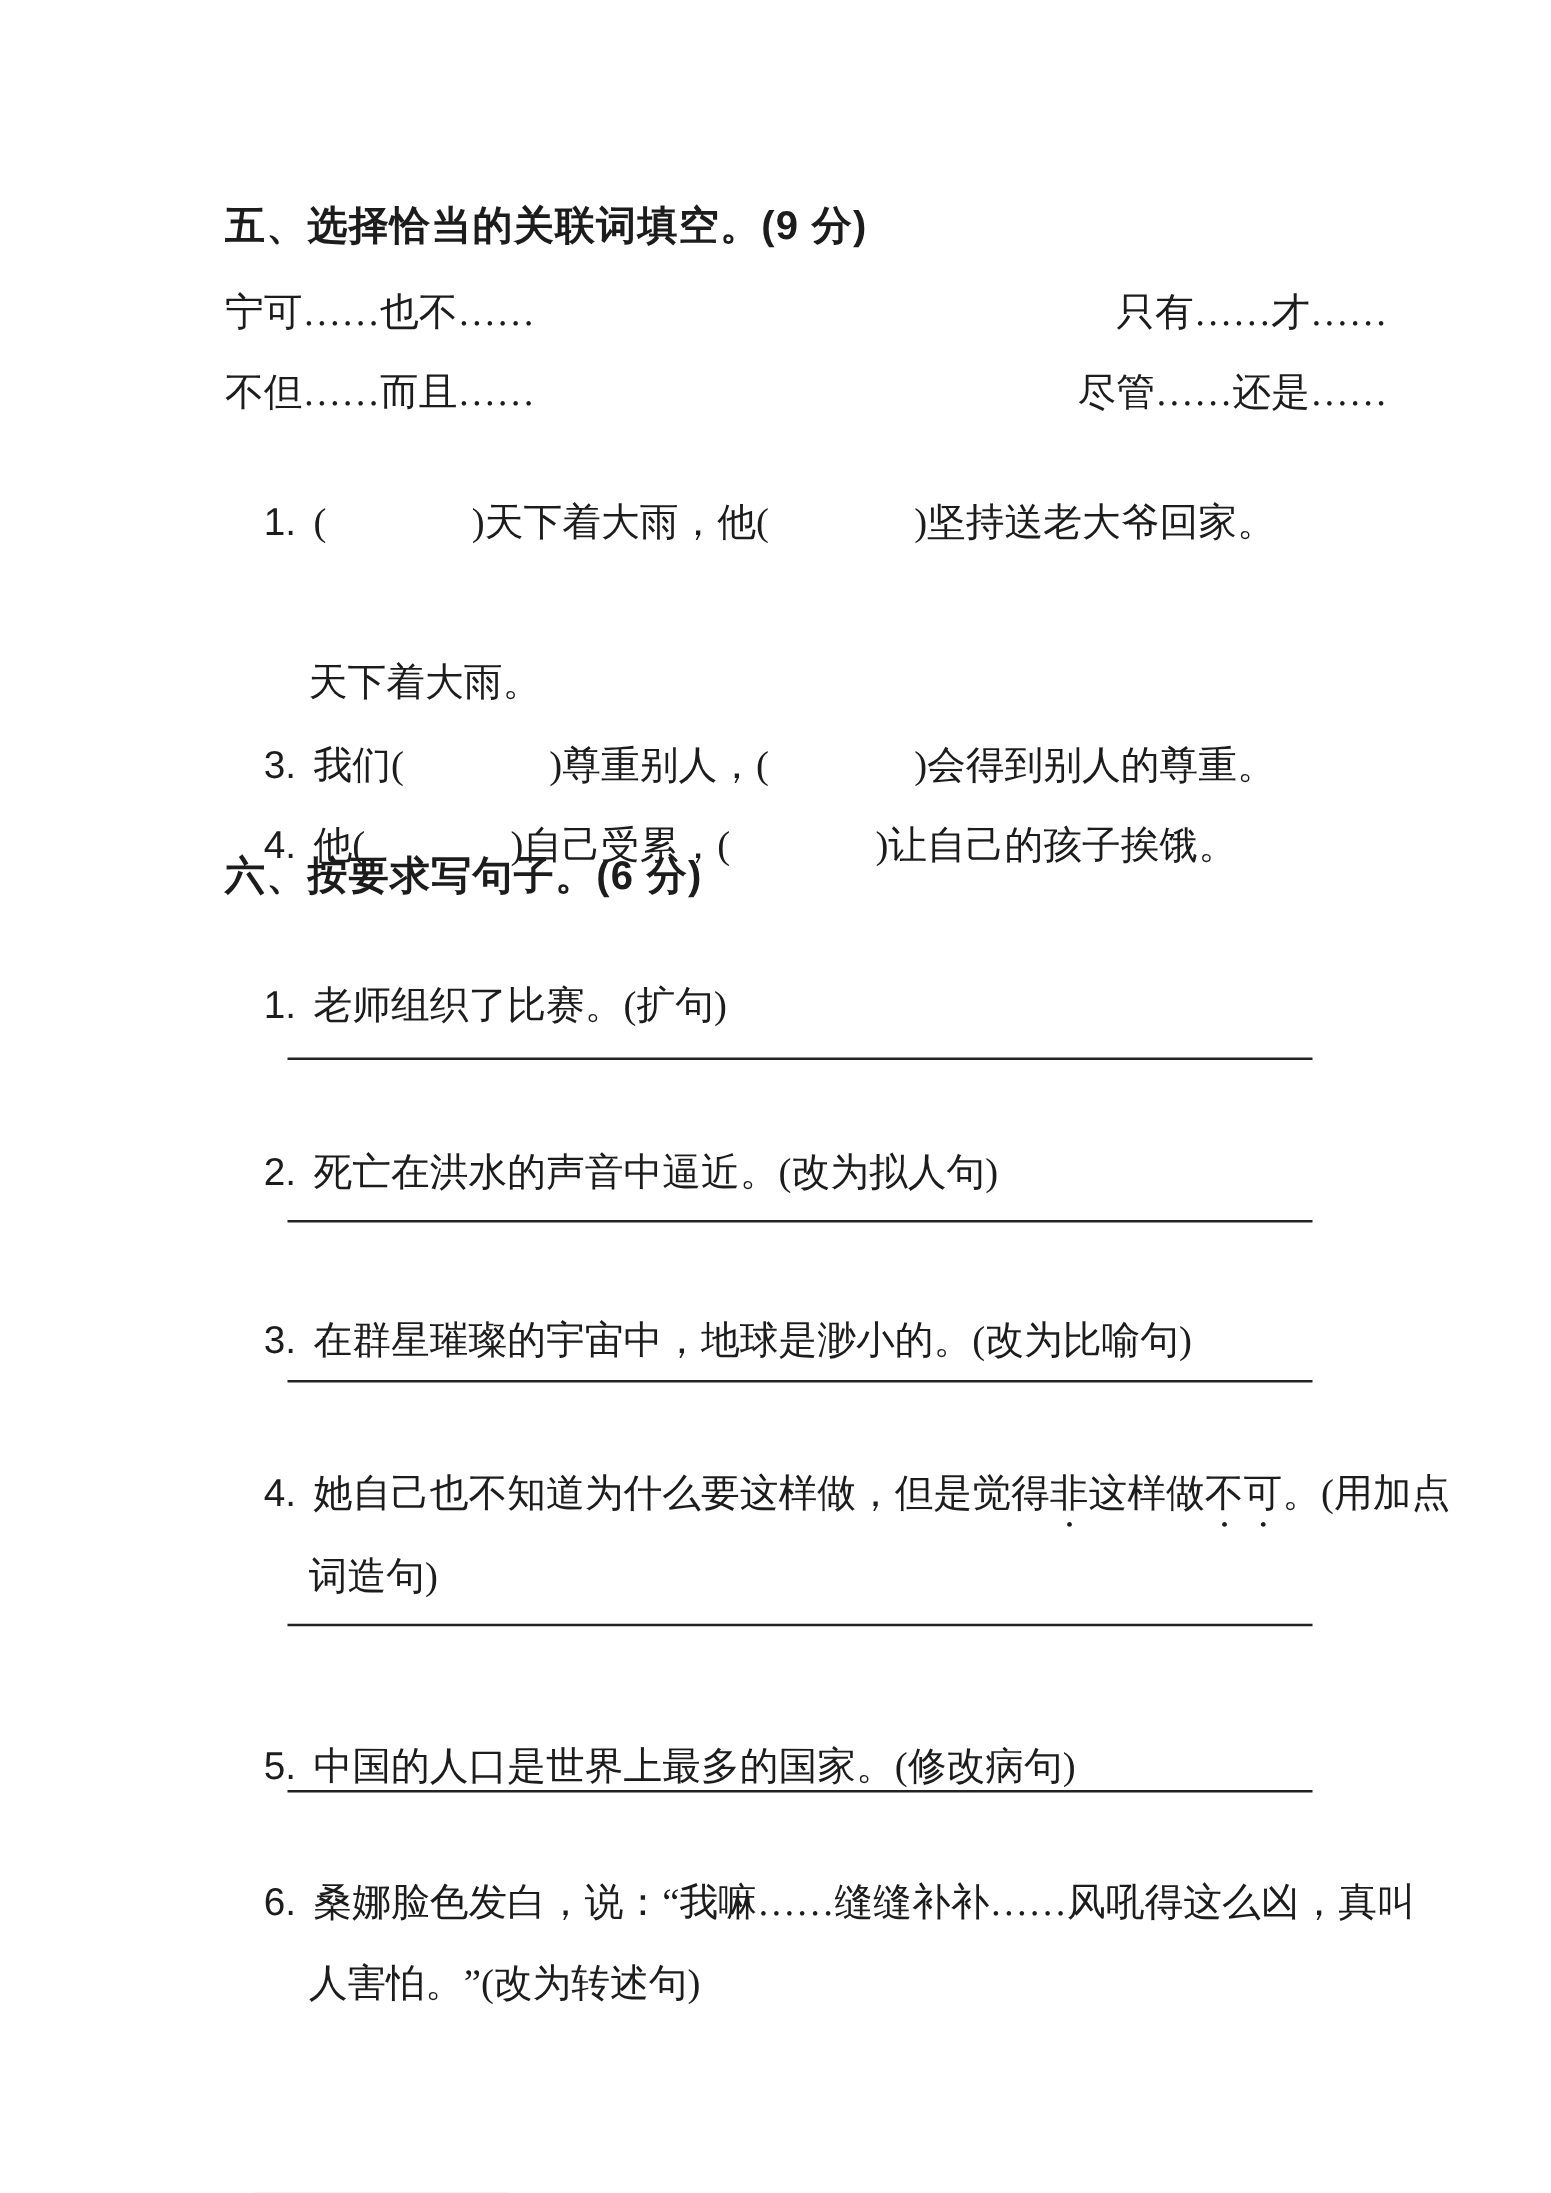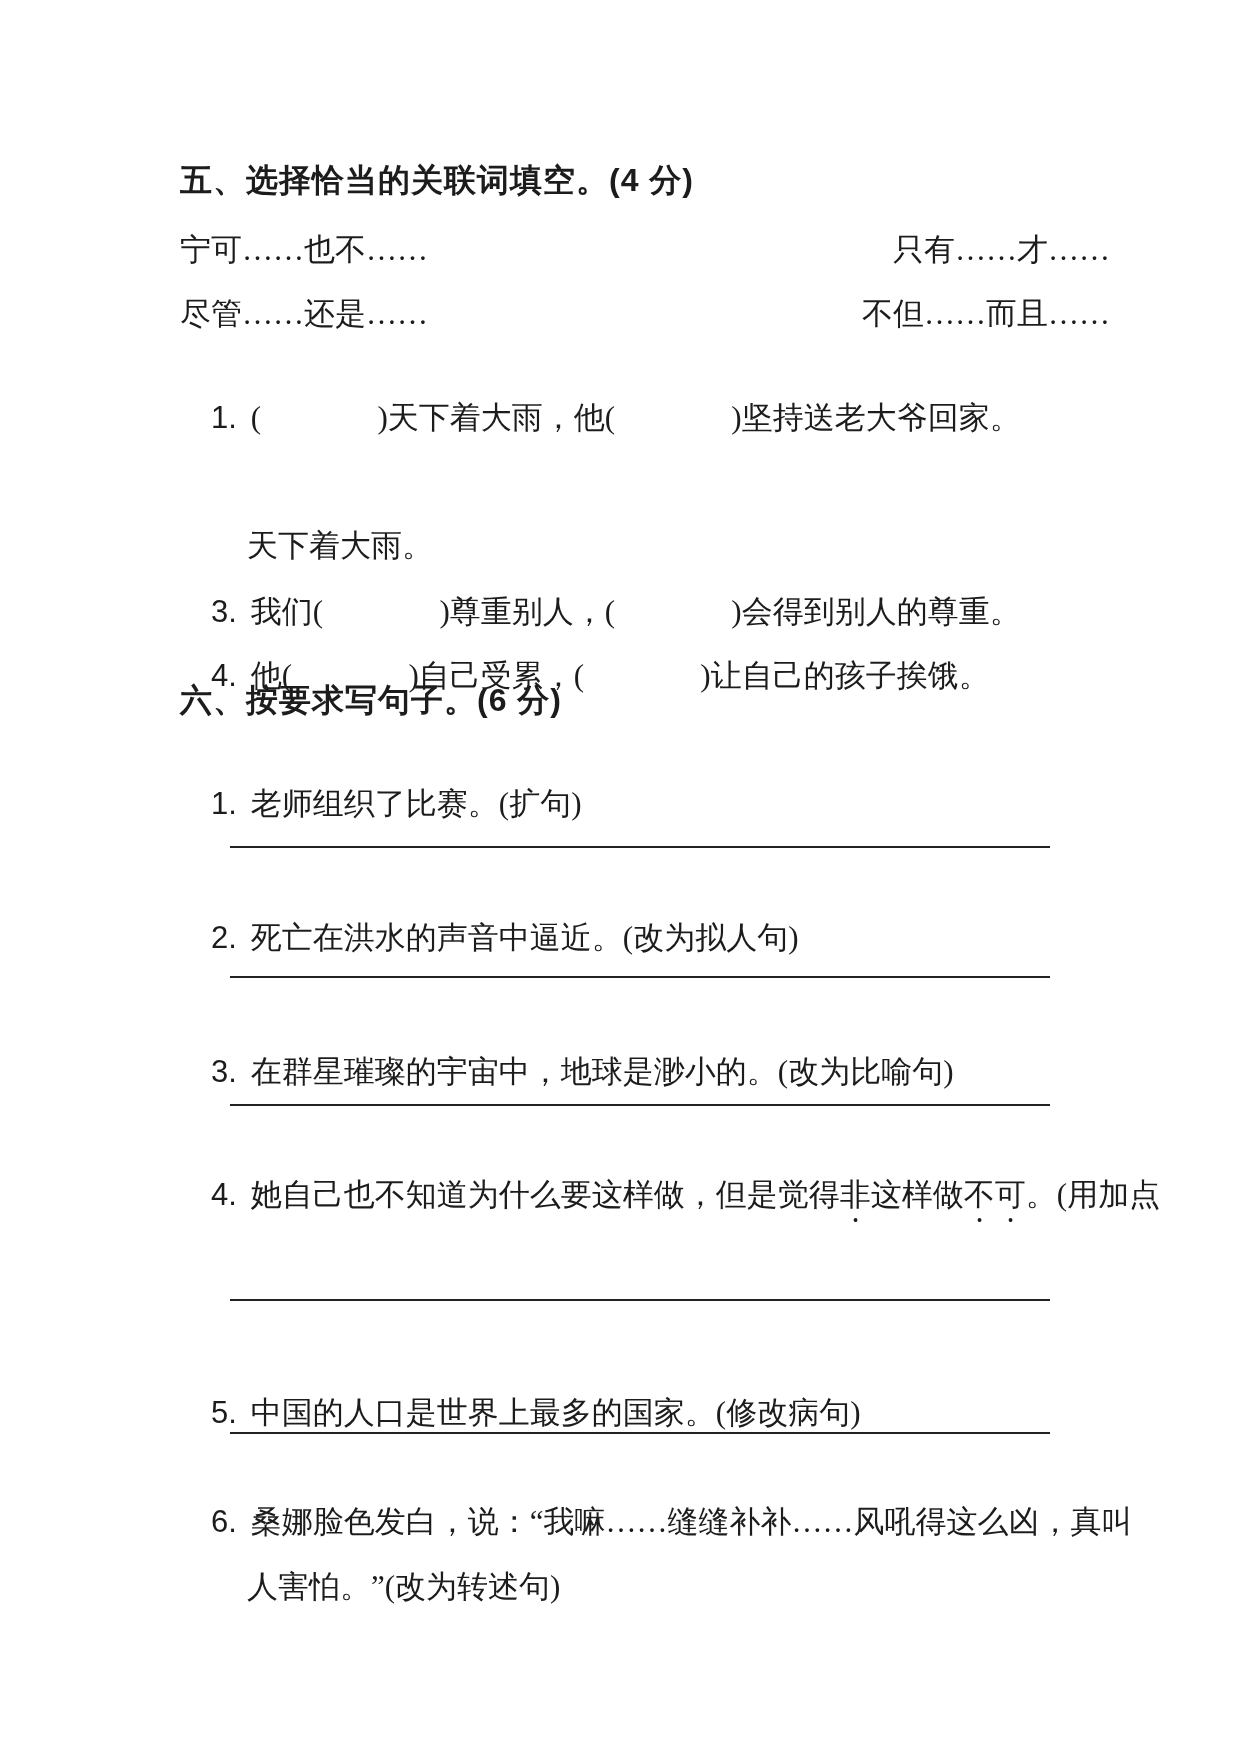--- a/index.html
+++ b/index.html
@@ -50,29 +50,29 @@
     -webkit-text-emphasis-position: under right;
     text-emphasis: filled dot;
     text-emphasis-position: under right;
   }
 </style>
 </head>
 <body>
 
 <div class="page">
 
-  <div class="line heading" style="top:160px">五、选择恰当的关联词填空。(4 分)</div>
+  <div class="line heading" style="top:160px">五、选择恰当的关联词填空。(9 分)</div>
 
   <div class="line bank" style="top:230px">
     <span>宁可……也不……</span>
     <span>只有……才……</span>
   </div>
   <div class="line bank" style="top:294px">
+    <span>不但……而且……</span>
     <span>尽管……还是……</span>
-    <span>不但……而且……</span>
   </div>
 
   <div class="line" style="top:358px">
     <span class="num">1.</span><span>(               )天下着大雨，他(               )坚持送老大爷回家。</span>
   </div>
 
   <div class="line cont" style="top:486px">
     <span>天下着大雨。</span>
   </div>
 
@@ -97,20 +97,23 @@
   <div class="answer-line" style="top:976px"></div>
 
   <div class="line" style="top:1012px">
     <span class="num">3.</span><span>在群星璀璨的宇宙中，地球是渺小的。(改为比喻句)</span>
   </div>
   <div class="answer-line" style="top:1104px"></div>
 
   <div class="line" style="top:1135px">
     <span class="num">4.</span><span>她自己也不知道为什么要这样做，但是觉得</span><span class="emph">非</span><span>这样做</span><span class="emph">不可</span><span>。(用加点</span>
   </div>
+  <div class="line cont" style="top:1201px">
+    <span>词造句)</span>
+  </div>
   <div class="answer-line" style="top:1299px"></div>
 
   <div class="line" style="top:1353px">
     <span class="num">5.</span><span>中国的人口是世界上最多的国家。(修改病句)</span>
   </div>
   <div class="answer-line" style="top:1432px"></div>
 
   <div class="line" style="top:1462px">
     <span class="num">6.</span><span>桑娜脸色发白，说：“我嘛……缝缝补补……风吼得这么凶，真叫</span>
   </div>

